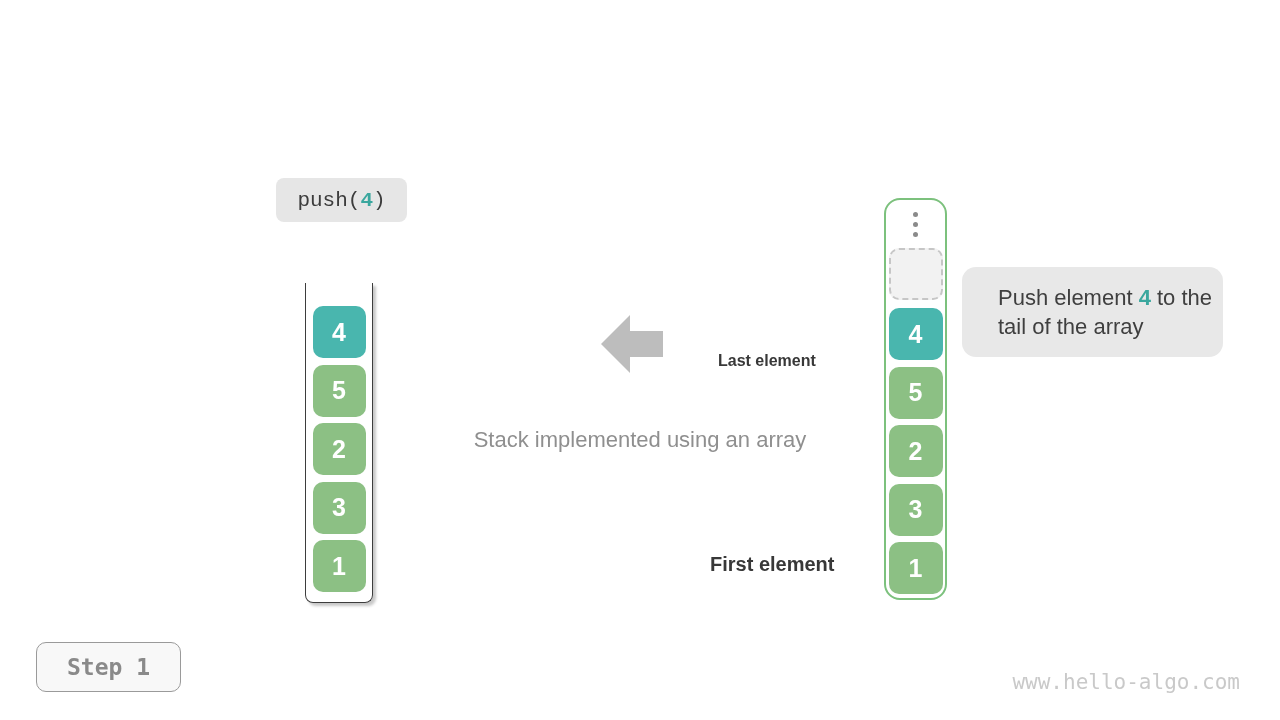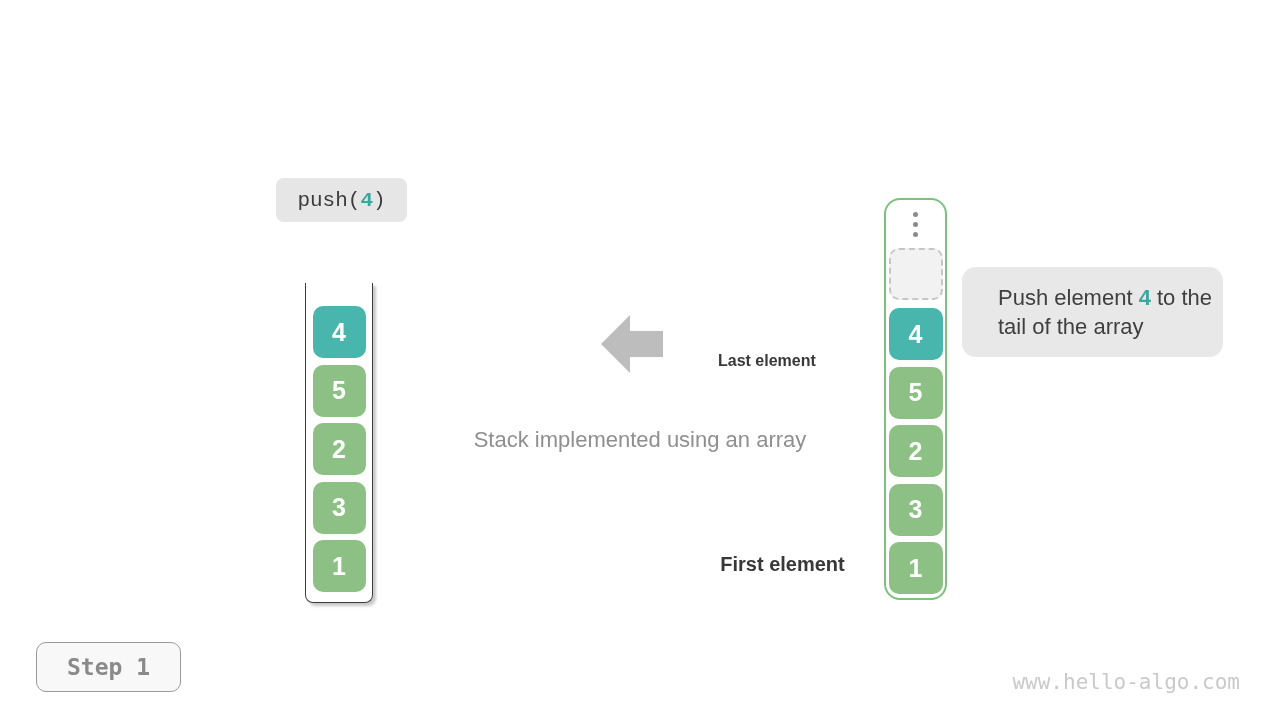--- a/index.html
+++ b/index.html
@@ -47,21 +47,21 @@
   .cell.highlight{background:var(--teal);}
 
   
   .arrow{position:absolute;left:601px;top:314px;width:62px;height:60px;}
   .arrow svg{display:block;}
 
   
   .lbl-last{position:absolute;left:718px;top:336px;width:142px;
     font-size:16px;font-weight:bold;color:#383838;white-space:nowrap;margin-top:16px;}
   .lbl-first{position:absolute;left:710px;top:553px;width:145px;
-    font-size:20px;font-weight:bold;color:#383838;white-space:nowrap;text-align:center;}
+    font-size:20px;font-weight:bold;color:#383838;white-space:nowrap;}
   .caption{position:absolute;left:459px;top:427px;width:362px;text-align:center;
     font-size:22px;color:var(--muted-text);white-space:nowrap;}
 
   
   .list-stack{position:absolute;left:884px;top:198px;width:63px;height:402px;
     border:2px solid var(--border-green);border-radius:16px;
     display:flex;flex-direction:column;align-items:center;padding-top:12px;
     background:#fff;}
   .dots{display:flex;flex-direction:column;align-items:center;height:25px;
     justify-content:space-between;flex:none;}

